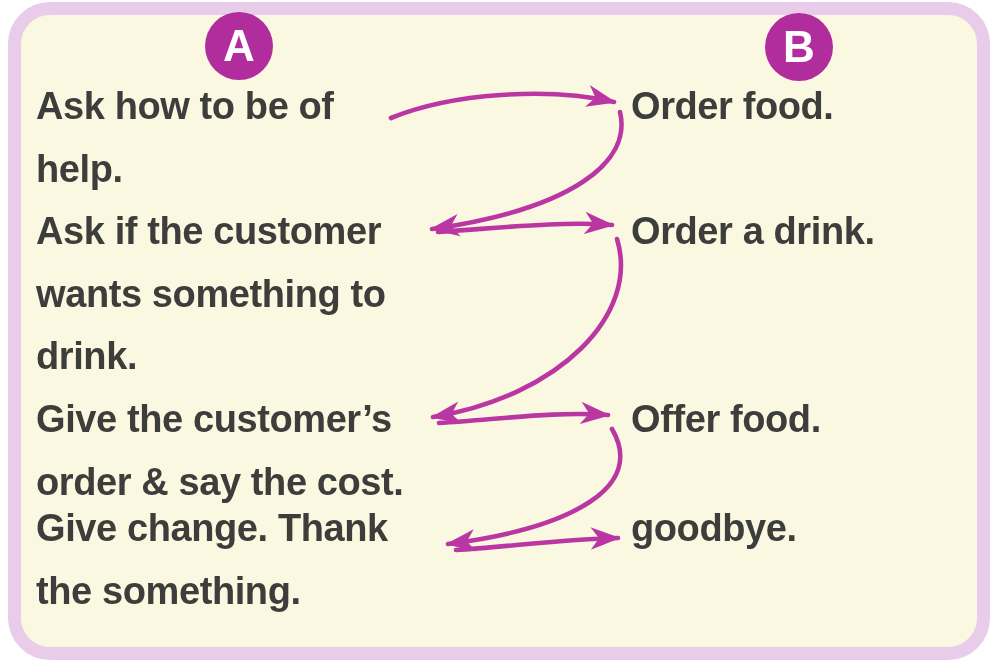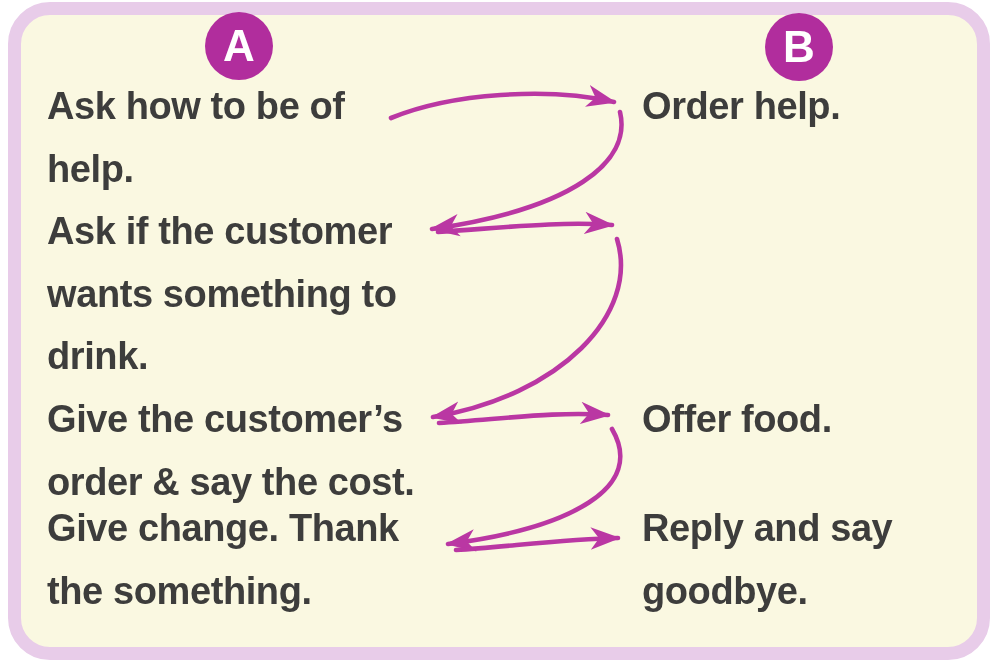--- a/index.html
+++ b/index.html
@@ -46,21 +46,21 @@
   .item {
     position: absolute;
     font-size: 38px;
     line-height: 62.5px;
     font-weight: bold;
     color: #3d3d3c;
     letter-spacing: -0.4px;
     white-space: nowrap;
     z-index: 2;
   }
-  .item span { display: block; margin-left: 11px; }
+  .item span { display: block; }
   .col-a { left: 36px; }
   .col-b { left: 631px; }
   .row-1 { top: 75px; }
   .row-2 { top: 200px; }
   .row-3 { top: 388px; }
   .row-4 { top: 497px; }
   svg.arrows {
     position: absolute;
     left: 0;
     top: 0;
@@ -116,22 +116,24 @@
     <span>Ask if the customer</span>
     <span>wants something to</span>
     <span>drink.</span>
   </div>
   <div class="item col-a row-4">
     <span>Give change. Thank</span>
     <span>the something.</span>
   </div>
 
   <div class="item col-b row-1">
-    <span>Order help.</span>
+    <span>Order food.</span>
+  </div>
+  <div class="item col-b row-2">
+    <span>Order a drink.</span>
   </div>
   <div class="item col-b row-3">
     <span>Offer food.</span>
   </div>
   <div class="item col-b row-4">
-    <span>Reply and say</span>
     <span>goodbye.</span>
   </div>
 </div>
 
 </body></html>

